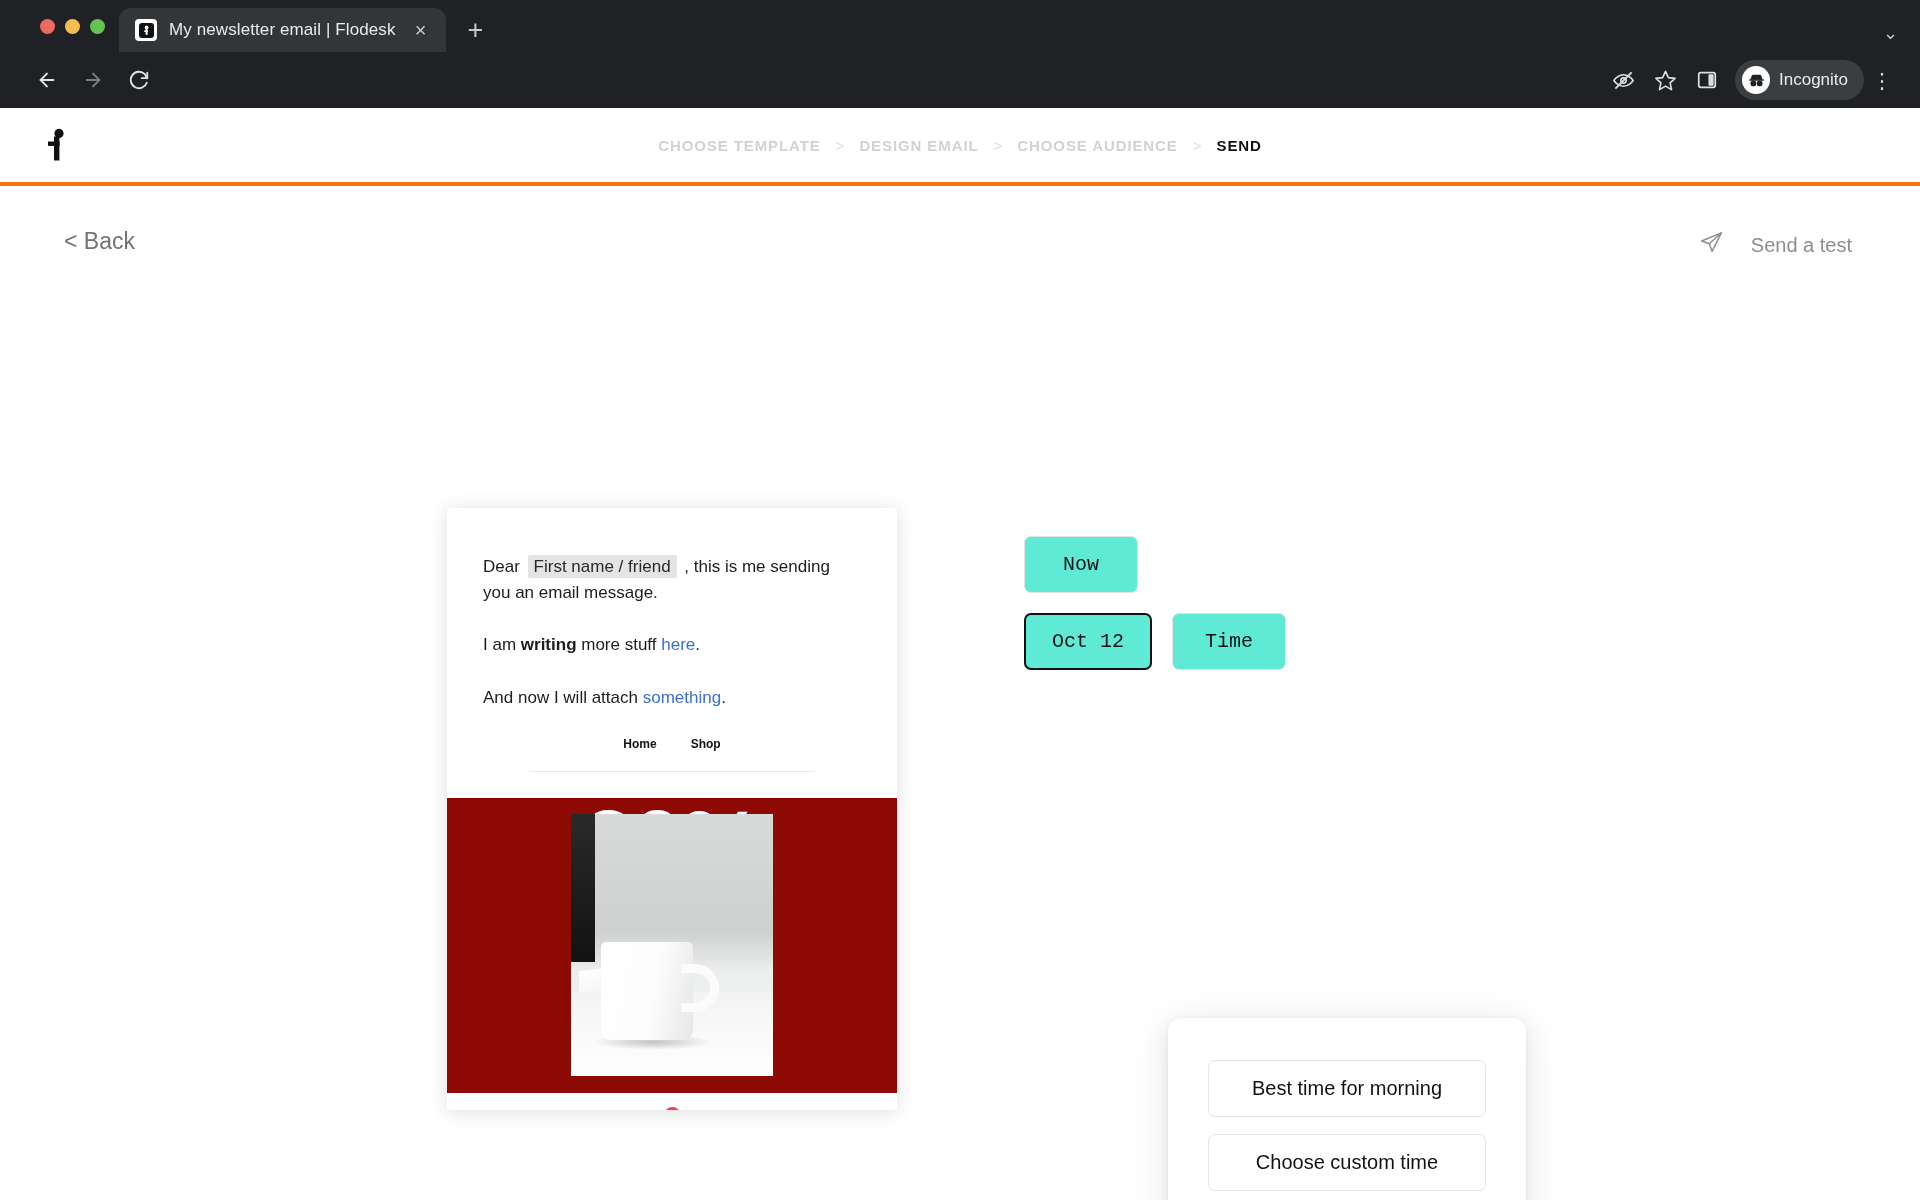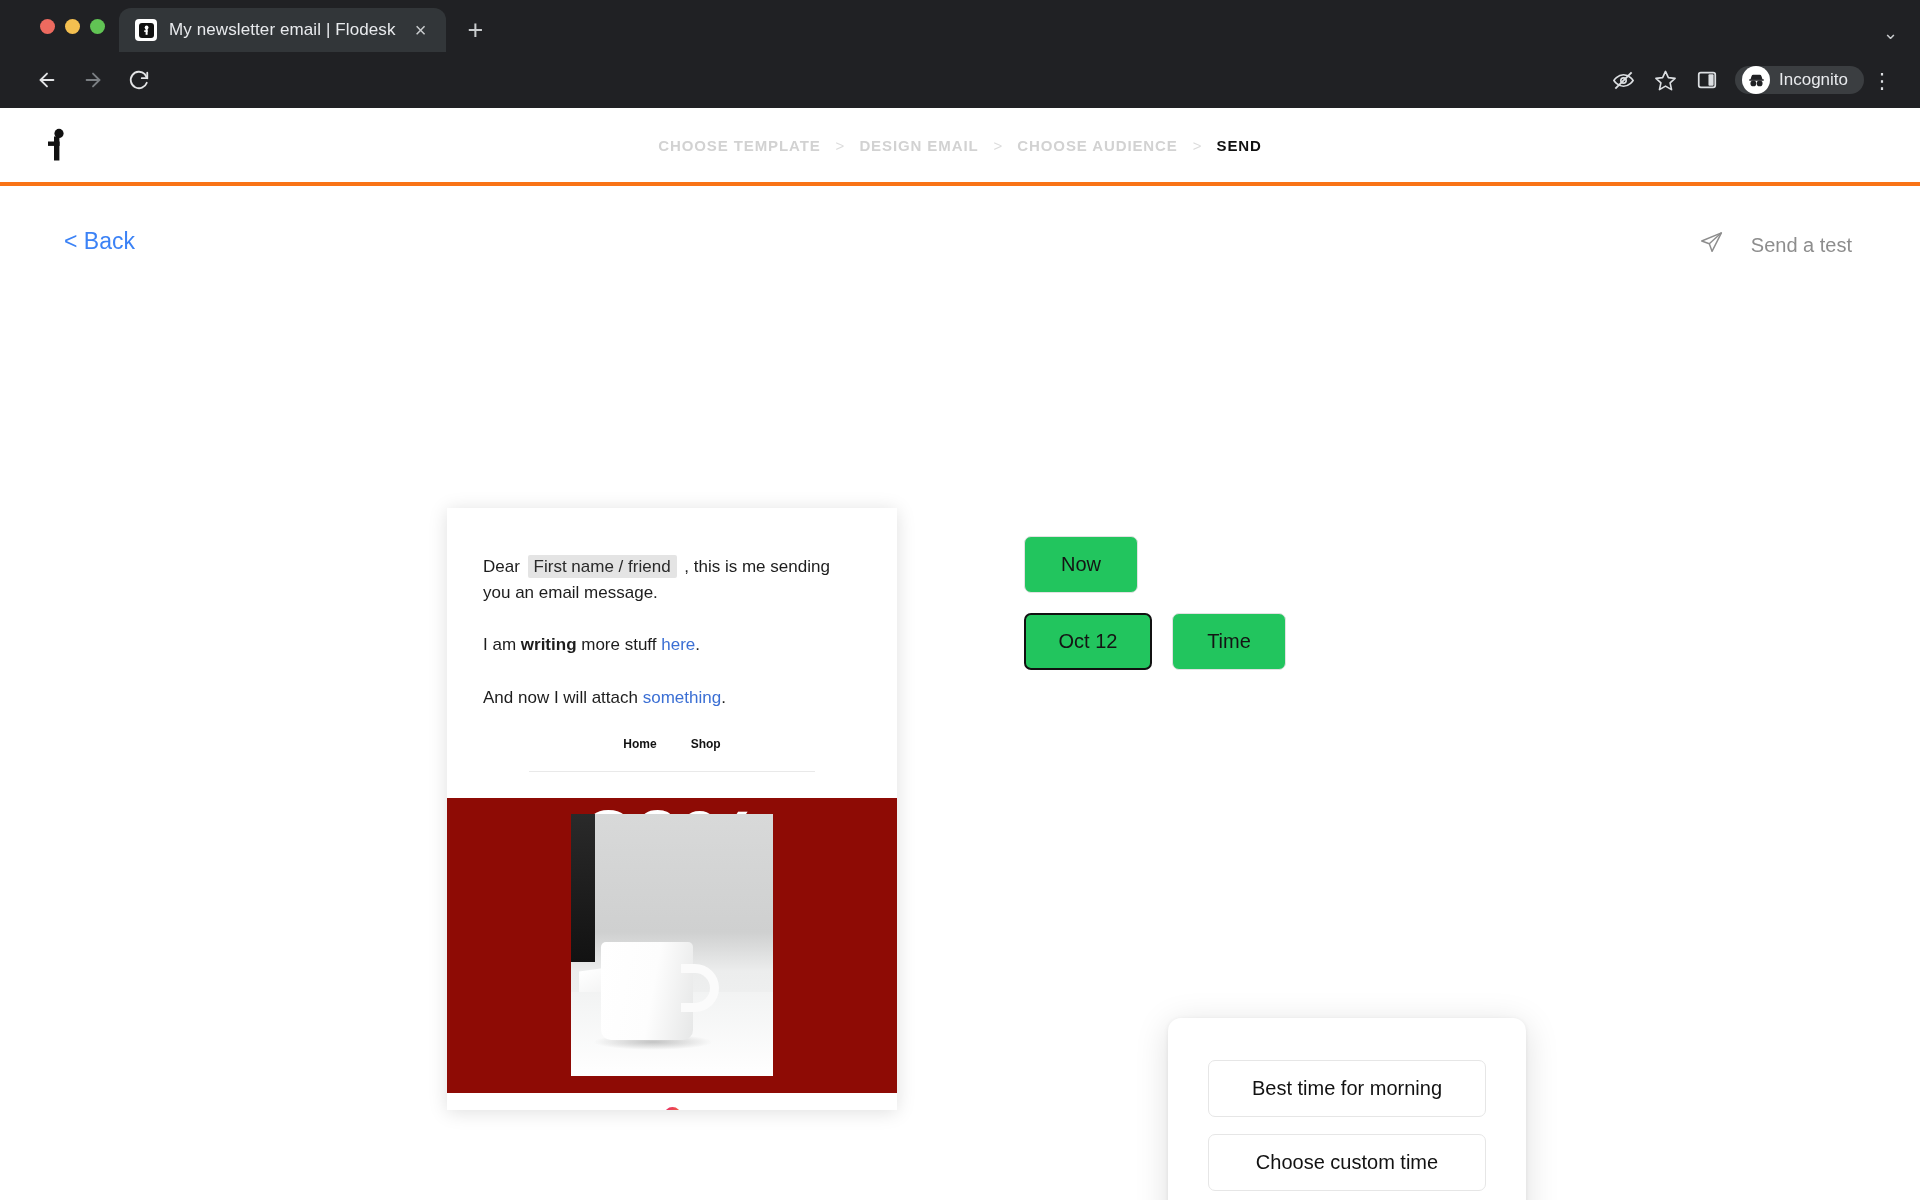--- a/index.html
+++ b/index.html
@@ -122,21 +122,21 @@
   .tb-icon {
     width: 40px; height: 40px;
     display: flex; align-items: center; justify-content: center;
     color: #dcdfe2;
     border-radius: 50%;
   }
   .incognito-pill {
     display: flex; align-items: center; gap: 9px;
     background: #3b3e41;
     border-radius: 20px;
-    height: 28px;
+    height: 40px;
     padding: 0 16px 0 7px;
     margin-left: 6px;
   }
   .incognito-avatar {
     width: 28px; height: 28px; border-radius: 50%;
     background: #ffffff;
     display: flex; align-items: center; justify-content: center;
   }
   .incognito-label { color: #e8eaed; font-size: 17px; }
   .kebab { color:#dcdfe2; font-size: 21px; line-height:1; letter-spacing:0; width:32px; text-align:center;}
@@ -181,21 +181,21 @@
 
   .subbar {
     height: 108px;
     position: relative;
   }
   .back-link {
     position: absolute;
     left: 64px;
     top: 42px;
     font-size: 23px;
-    color: #3b82f6;
+    color: #737373;
   }
   .send-test {
     position: absolute;
     right: 68px;
     top: 44px;
     display: flex; align-items: center; gap: 27px;
     font-size: 20px;
     color: #8d8d8d;
   }
 
@@ -344,27 +344,27 @@
     white-space: pre-line;
   }
   .opt-row { margin-top: 46px; display: flex; gap: 20px; }
   .opt-row.second { margin-top: 20px; }
   .opt-btn {
     min-width: 114px;
     height: 57px;
     padding: 0 26px;
     border: 1px solid #e2e2e2;
     border-radius: 7px;
-    background: #22c55e;
+    background: #5eead4;
     font-size: 20px;
     color: #141414;
     display: flex;
     align-items: center;
     justify-content: center;
-    font-family: Liberation Sans, sans-serif;
+    font-family: Liberation Mono, monospace;
   }
   .opt-btn.selected { border: 2px solid #111111; }
   .opt-btn.w-date { min-width: 128px; }
   .opt-btn.w-time { min-width: 114px; }
 
   
   .time-popover {
     position: absolute;
     left: 1168px;
     top: 724px;

